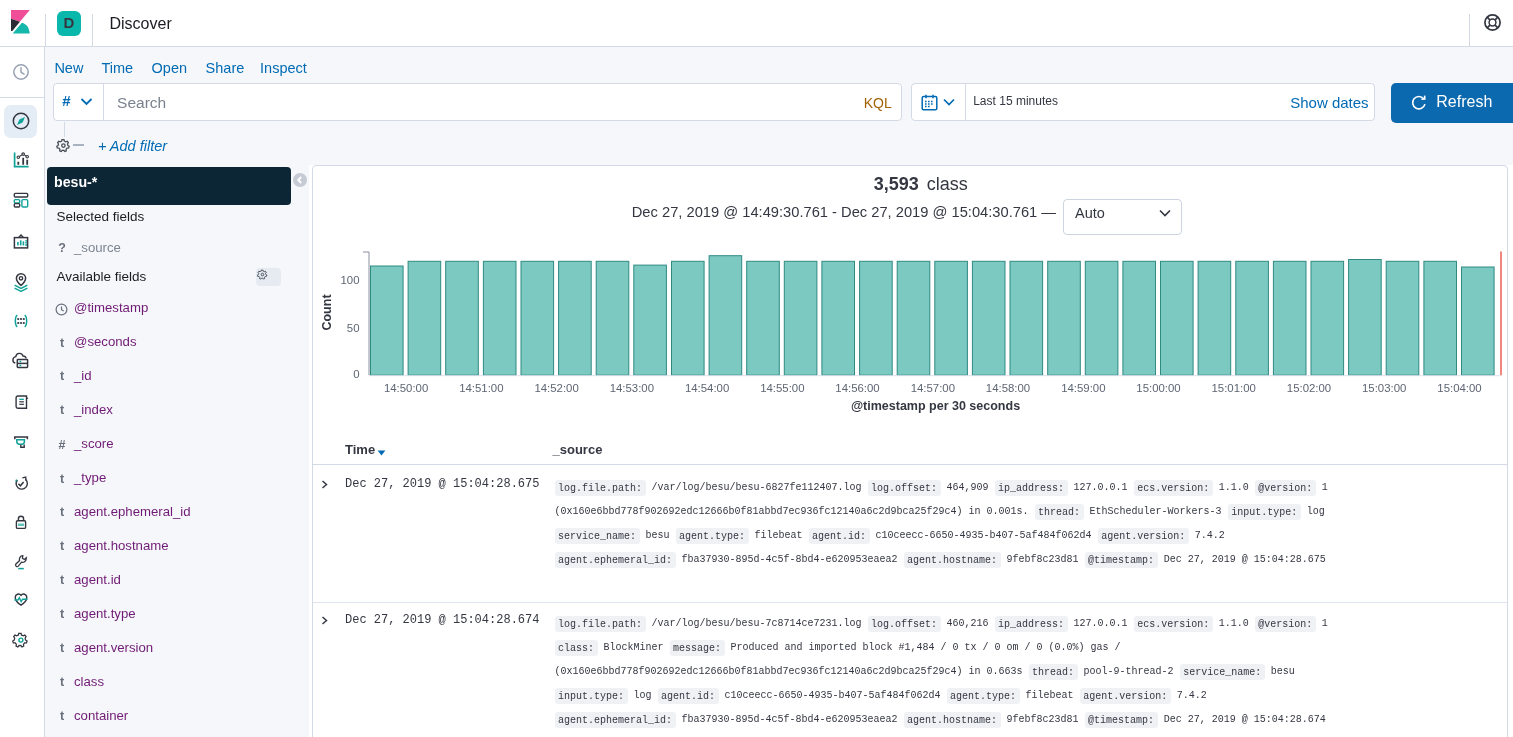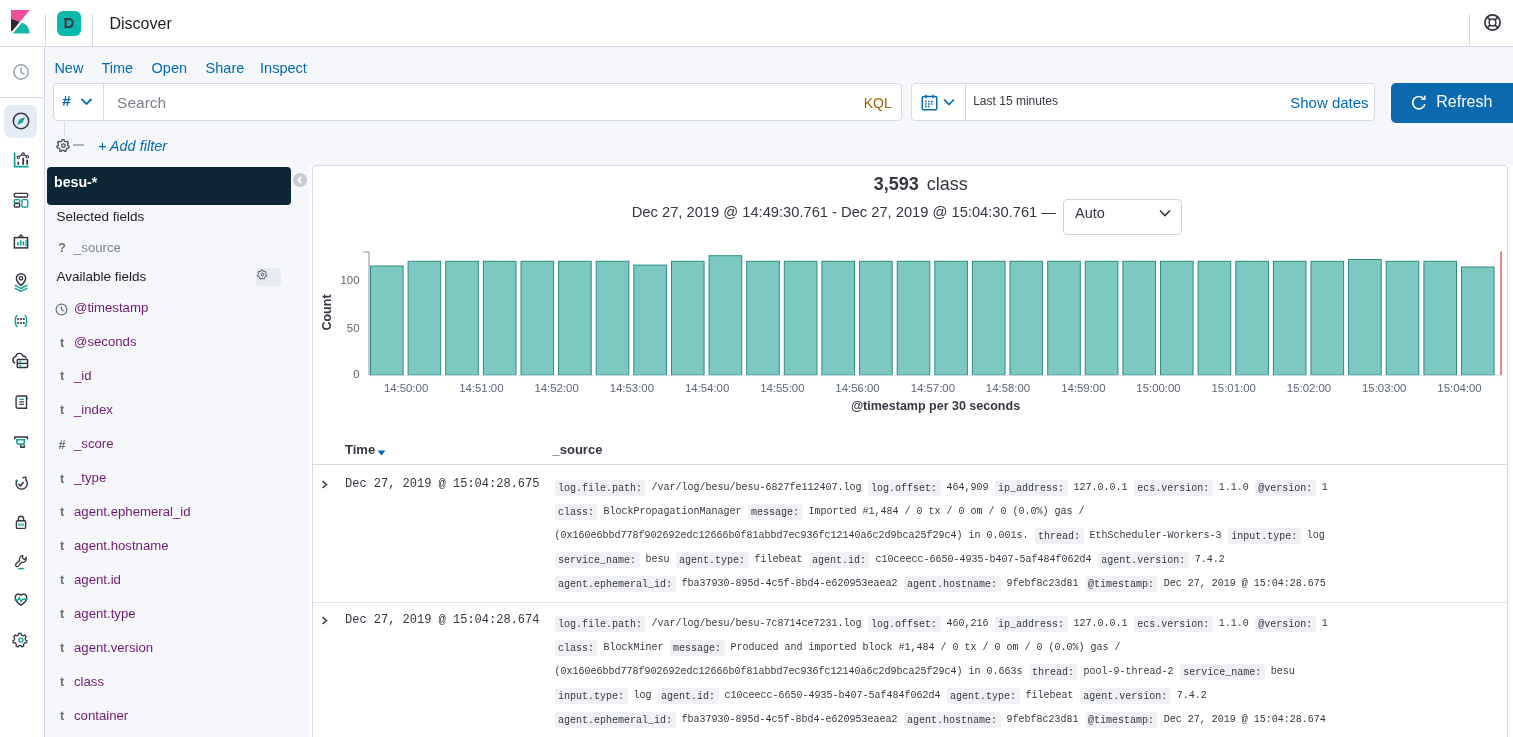--- a/index.html
+++ b/index.html
@@ -269,21 +269,20 @@
       </svg>
     <span class="tcol" style="left:240px">_source</span>
   </div>
   <div id="theadline"></div>
   <svg class="rchev" style="top:314.0px" viewBox="0 0 9 9">
       <path d="M2.5 1l4 3.5-4 3.5" fill="none" stroke="#343741" stroke-width="1.5"></path>
     </svg>
   <div class="time mono" style="top:311.3px">Dec 27, 2019 @ 15:04:28.675</div>
   <div class="src" style="top:310.8px">
       <div class="sl"><span class="bg">log.file.path:</span> /var/log/besu/besu-6827fe112407.log <span class="bg">log.offset:</span> 464,909 <span class="bg">ip_address:</span> 127.0.0.1 <span class="bg">ecs.version:</span> 1.1.0 <span class="bg">@version:</span> 1</div>
-      <div class="sl"><span class="bg">class:</span> BlockPropagationManager <span class="bg">message:</span> Imported #1,484 / 0 tx / 0 om / 0 (0.0%) gas /</div>
       <div class="sl">(0x160e6bbd778f902692edc12666b0f81abbd7ec936fc12140a6c2d9bca25f29c4) in 0.001s. <span class="bg">thread:</span> EthScheduler-Workers-3 <span class="bg">input.type:</span> log</div>
       <div class="sl"><span class="bg">service_name:</span> besu <span class="bg">agent.type:</span> filebeat <span class="bg">agent.id:</span> c10ceecc-6650-4935-b407-5af484f062d4 <span class="bg">agent.version:</span> 7.4.2</div>
       <div class="sl"><span class="bg">agent.ephemeral_id:</span> fba37930-895d-4c5f-8bd4-e620953eaea2 <span class="bg">agent.hostname:</span> 9febf8c23d81 <span class="bg">@timestamp:</span> Dec 27, 2019 @ 15:04:28.675</div>
     </div>
   <div id="rowline"></div>
   <svg class="rchev" style="top:450.0px" viewBox="0 0 9 9">
       <path d="M2.5 1l4 3.5-4 3.5" fill="none" stroke="#343741" stroke-width="1.5"></path>
     </svg>
   <div class="time mono" style="top:447.3px">Dec 27, 2019 @ 15:04:28.674</div>
   <div class="src" style="top:446.8px">

